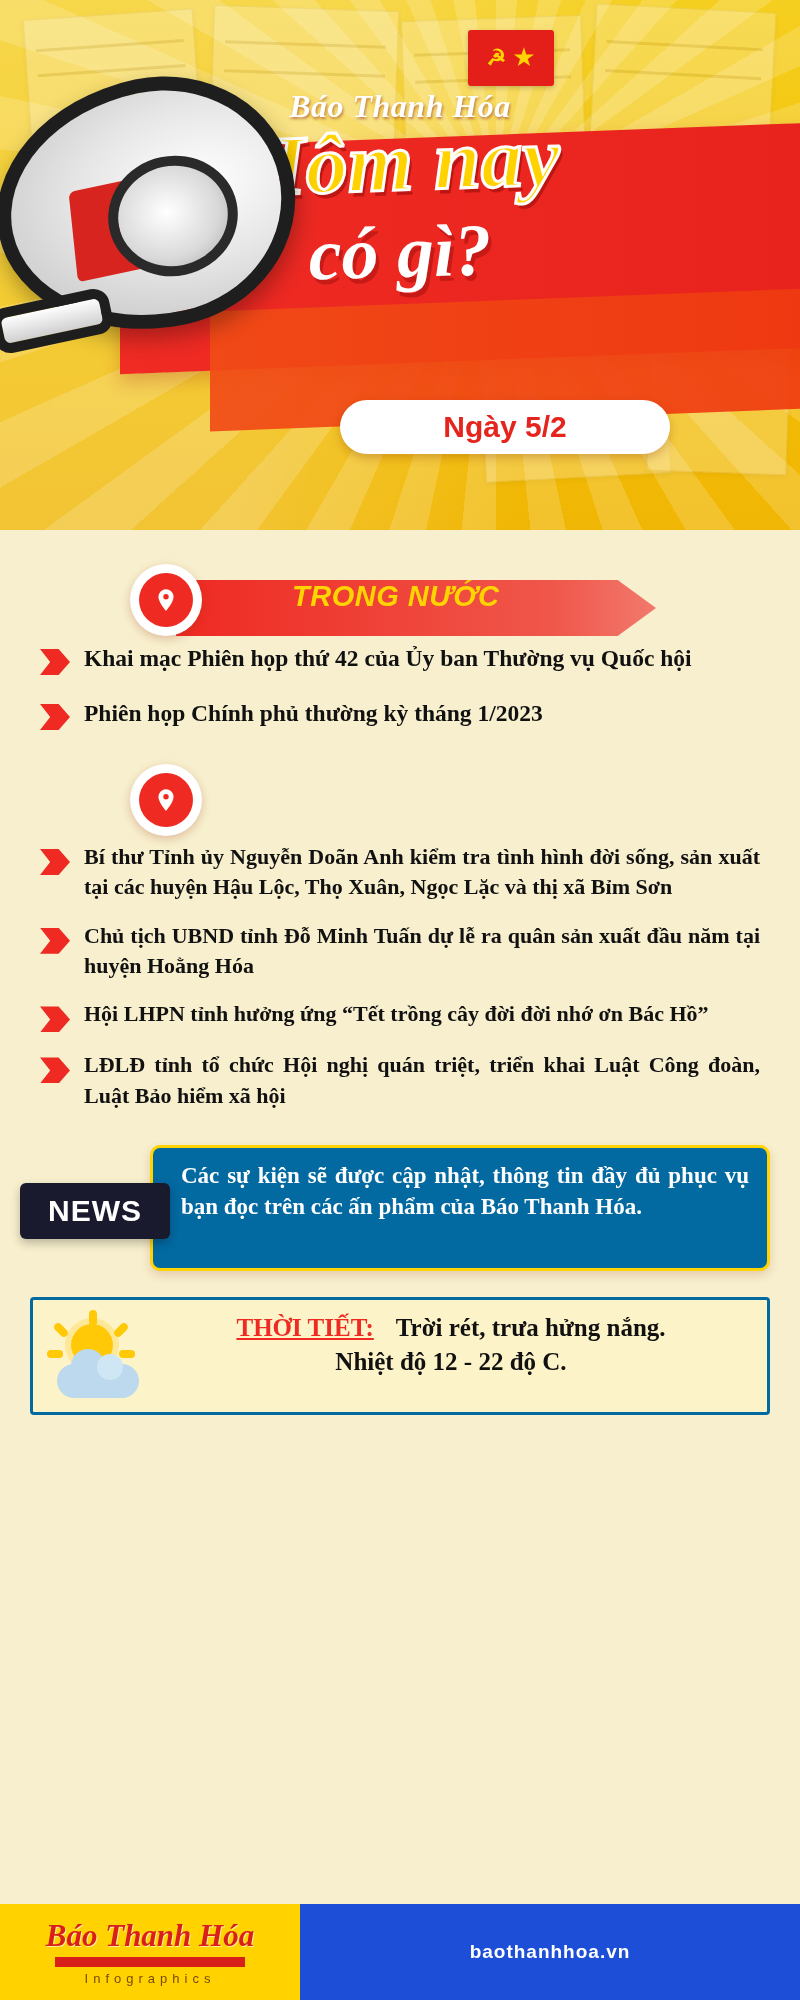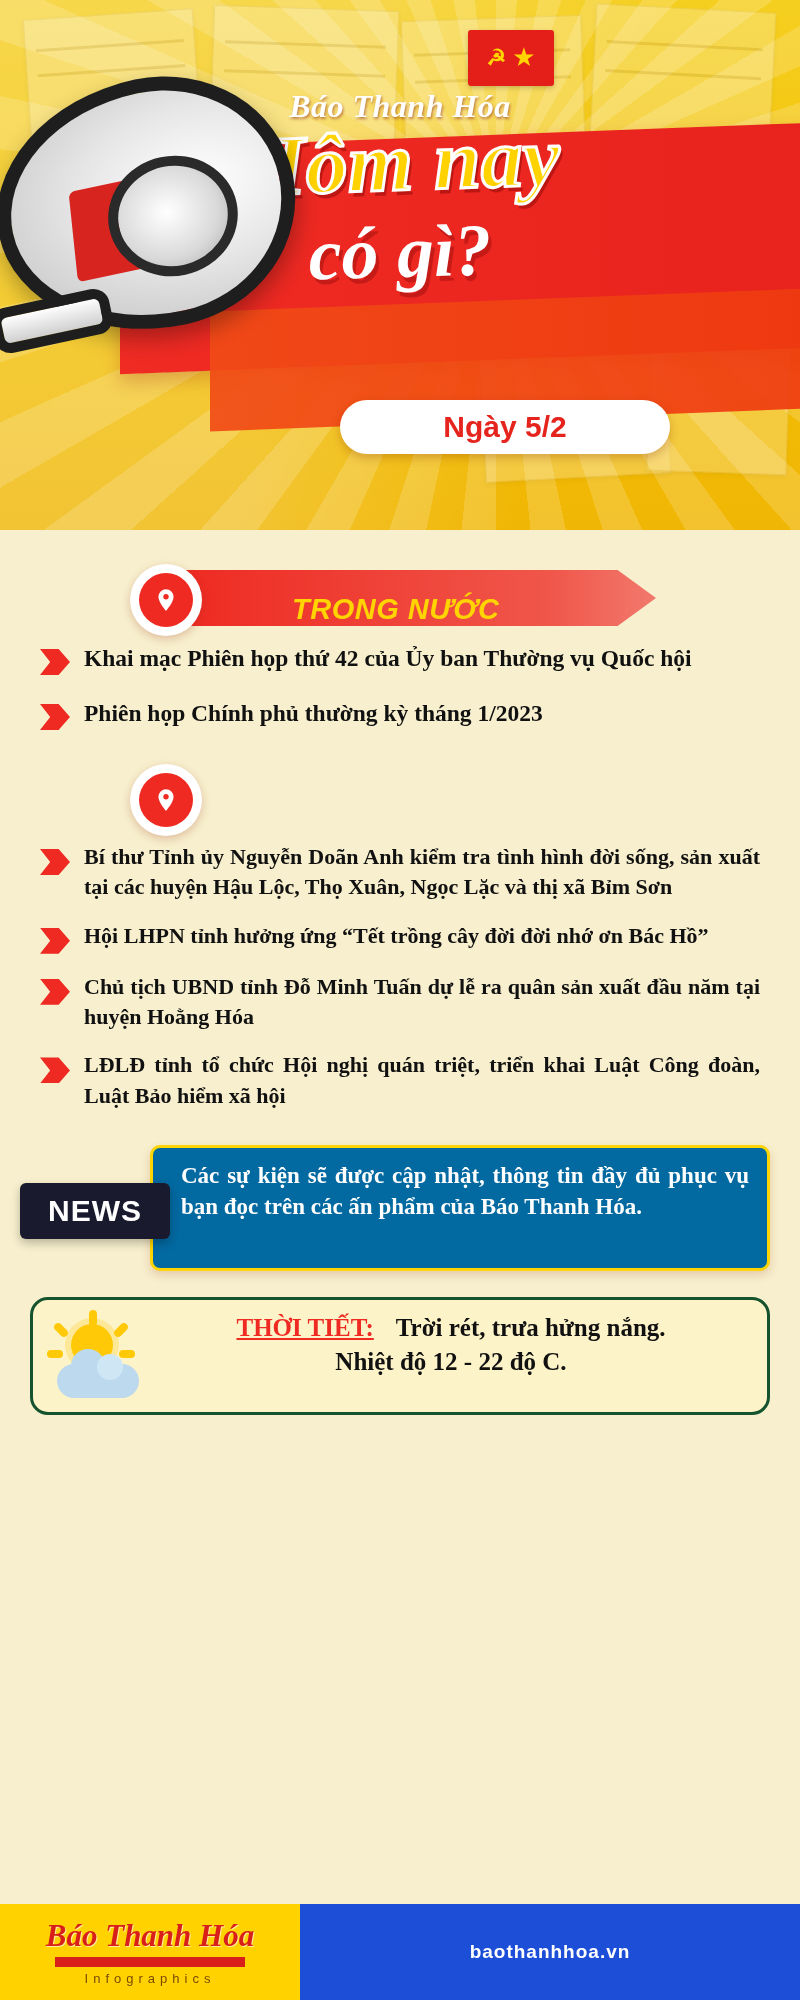--- a/index.html
+++ b/index.html
@@ -172,25 +172,25 @@
     background: #f7efcd;
     padding-bottom: 10px;
   }
 
   .section-head {
     position: relative;
     margin: 34px 0 6px 130px;
     width: 560px; height: 68px;
   }
   .section-head .bar {
-    position: absolute; left: 46px; top: 6px;
+    position: absolute; left: 46px; top: 16px;
     width: 480px; height: 56px;
     background: linear-gradient(90deg, #ee2a22 0%, #f0564a 78%, #f2796d 100%);
     clip-path: polygon(0 0, 92% 0, 100% 50%, 92% 100%, 0 100%);
-    display: flex; align-items: flex-end;
+    display: flex; align-items: flex-start;
   }
   .section-head .bar span {
     margin-left: 116px;
     color: #ffd400;
     font-family: "Liberation Sans", sans-serif;
     font-weight: bold; font-style: italic;
     font-size: 29px;
     letter-spacing: .5px;
   }
   .section-head .pin-wrap {
@@ -266,22 +266,22 @@
     font-family: "Liberation Sans", sans-serif;
     font-weight: bold; font-size: 30px; letter-spacing: 1px;
   }
 
   
   .weather {
     position: relative;
     margin: 22px 30px 0 30px;
     min-height: 118px;
     background: #fdf3c8;
-    border: 3px solid #14532d;
-    border-radius: 18px;
+    border: 3px solid #0369a1;
+    border-radius: 4px;
     padding: 14px 18px 14px 120px;
   }
   .weather .sunicon {
     position: absolute; left: 18px; top: 20px; width: 92px; height: 84px;
   }
   .weather .sun {
     position: absolute; left: 20px; top: 4px; width: 42px; height: 42px;
     border-radius: 50%; background: #ffc907;
     box-shadow: 0 0 0 6px rgba(255,201,7,.25);
   }
@@ -439,25 +439,25 @@
       </div>
     </div>
 
     <div class="items tight">
       <div class="item">
         <div class="arrow"></div>
         <div class="item-text">Bí thư Tỉnh ủy Nguyễn Doãn Anh kiểm tra tình hình đời sống, sản xuất tại các huyện Hậu Lộc, Thọ Xuân, Ngọc Lặc và thị xã Bỉm Sơn</div>
       </div>
       <div class="item">
         <div class="arrow"></div>
-        <div class="item-text">Hội LHPN tỉnh hưởng ứng “Tết trồng cây đời đời nhớ ơn Bác Hồ”</div>
+        <div class="item-text">Chủ tịch UBND tỉnh Đỗ Minh Tuấn dự lễ ra quân sản xuất đầu năm tại huyện Hoằng Hóa</div>
       </div>
       <div class="item">
         <div class="arrow"></div>
-        <div class="item-text">Chủ tịch UBND tỉnh Đỗ Minh Tuấn dự lễ ra quân sản xuất đầu năm tại huyện Hoằng Hóa</div>
+        <div class="item-text">Hội LHPN tỉnh hưởng ứng “Tết trồng cây đời đời nhớ ơn Bác Hồ”</div>
       </div>
       <div class="item">
         <div class="arrow"></div>
         <div class="item-text">LĐLĐ tỉnh tổ chức Hội nghị quán triệt, triển khai Luật Công đoàn, Luật Bảo hiểm xã hội</div>
       </div>
     </div>
 
     <div class="note-row">
       <div class="note-box">Các sự kiện sẽ được cập nhật, thông tin đầy đủ phục vụ bạn đọc trên các ấn phẩm của Báo Thanh Hóa.</div>
       <div class="news-tag">

